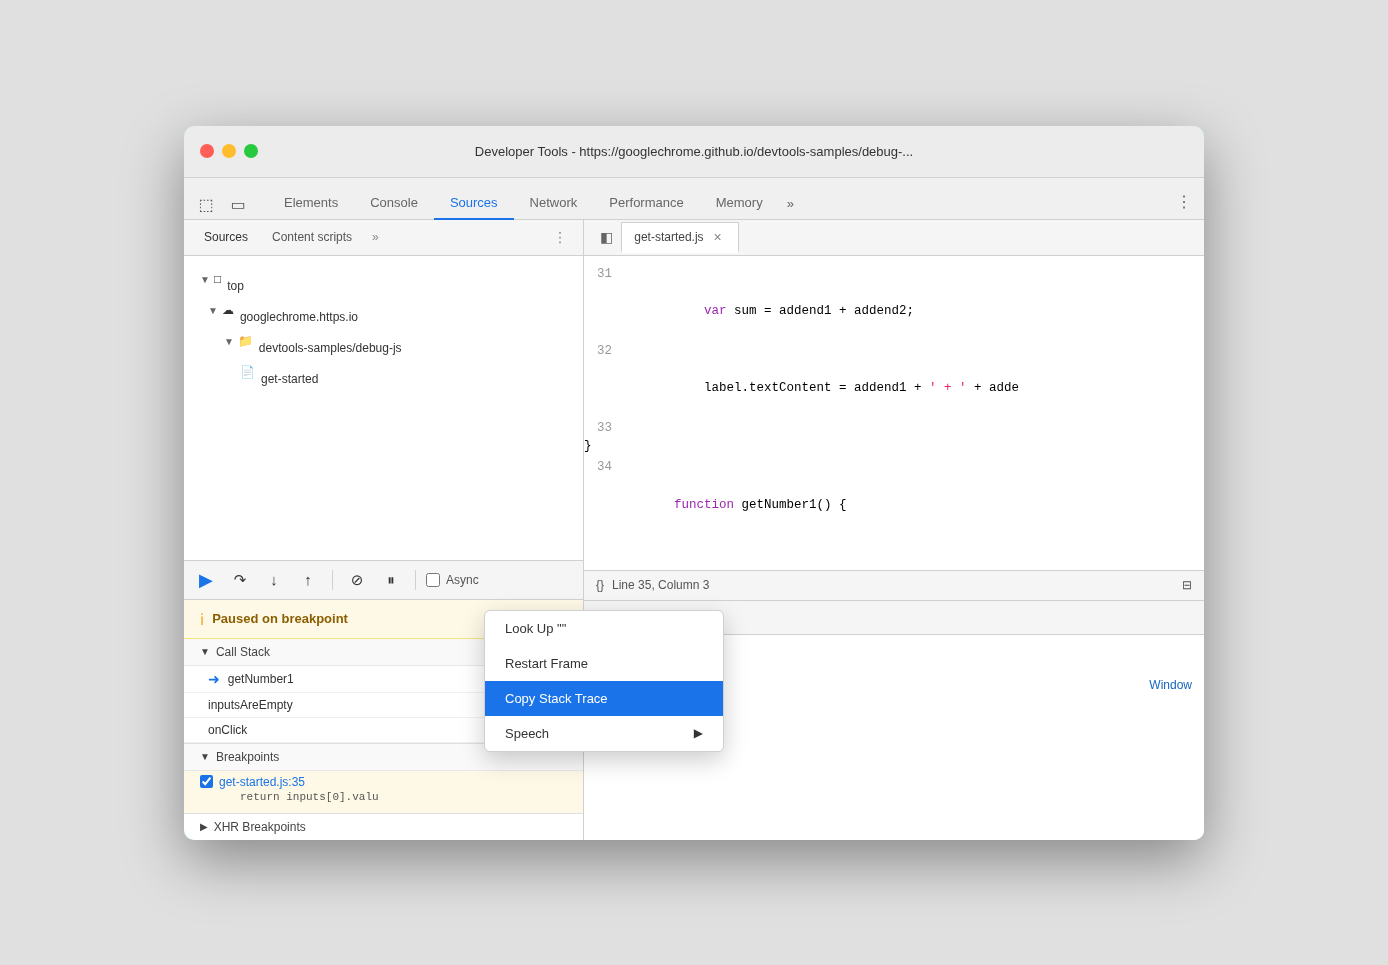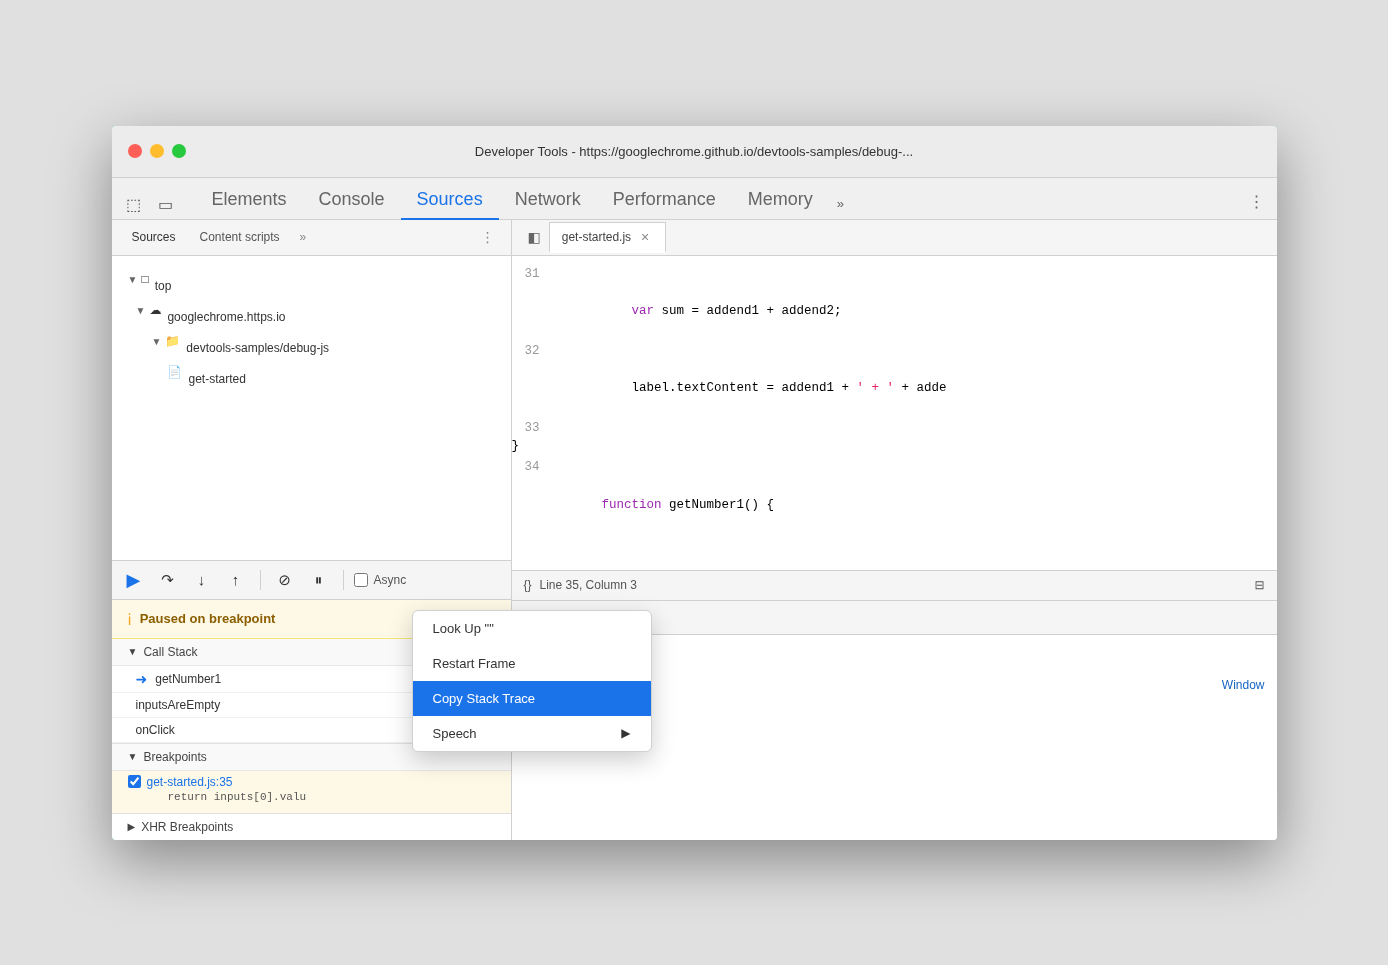--- a/index.html
+++ b/index.html
@@ -6,23 +6,23 @@
     body {
       background: #e0e0e0;
       display: flex;
       justify-content: center;
       align-items: center;
       min-height: 100vh;
       font-family: -apple-system, BlinkMacSystemFont, 'Helvetica Neue', Arial, sans-serif;
     }
 
     .window {
-      width: 1165px;
+      width: 1020px;
       background: #86efac;
-      border-radius: 4px;
+      border-radius: 10px;
       box-shadow: 0 20px 60px rgba(0,0,0,0.4);
       overflow: hidden;
     }
 
     
     .titlebar {
       background: #ececec;
       height: 52px;
       display: flex;
       align-items: center;
@@ -75,21 +75,21 @@
       display: flex;
       align-items: center;
       justify-content: center;
       cursor: pointer;
       border-radius: 4px;
       color: #555;
       font-size: 16px;
     }
     .tab-item {
       padding: 8px 16px;
-      font-size: 18px;
+      font-size: 13px;
       color: #666;
       cursor: pointer;
       border-bottom: 2px solid transparent;
       position: relative;
       top: 1px;
       margin-top: 32px;
     }
     .tab-item.active {
       color: #1a73e8;
       border-bottom: 2px solid #1a73e8;

